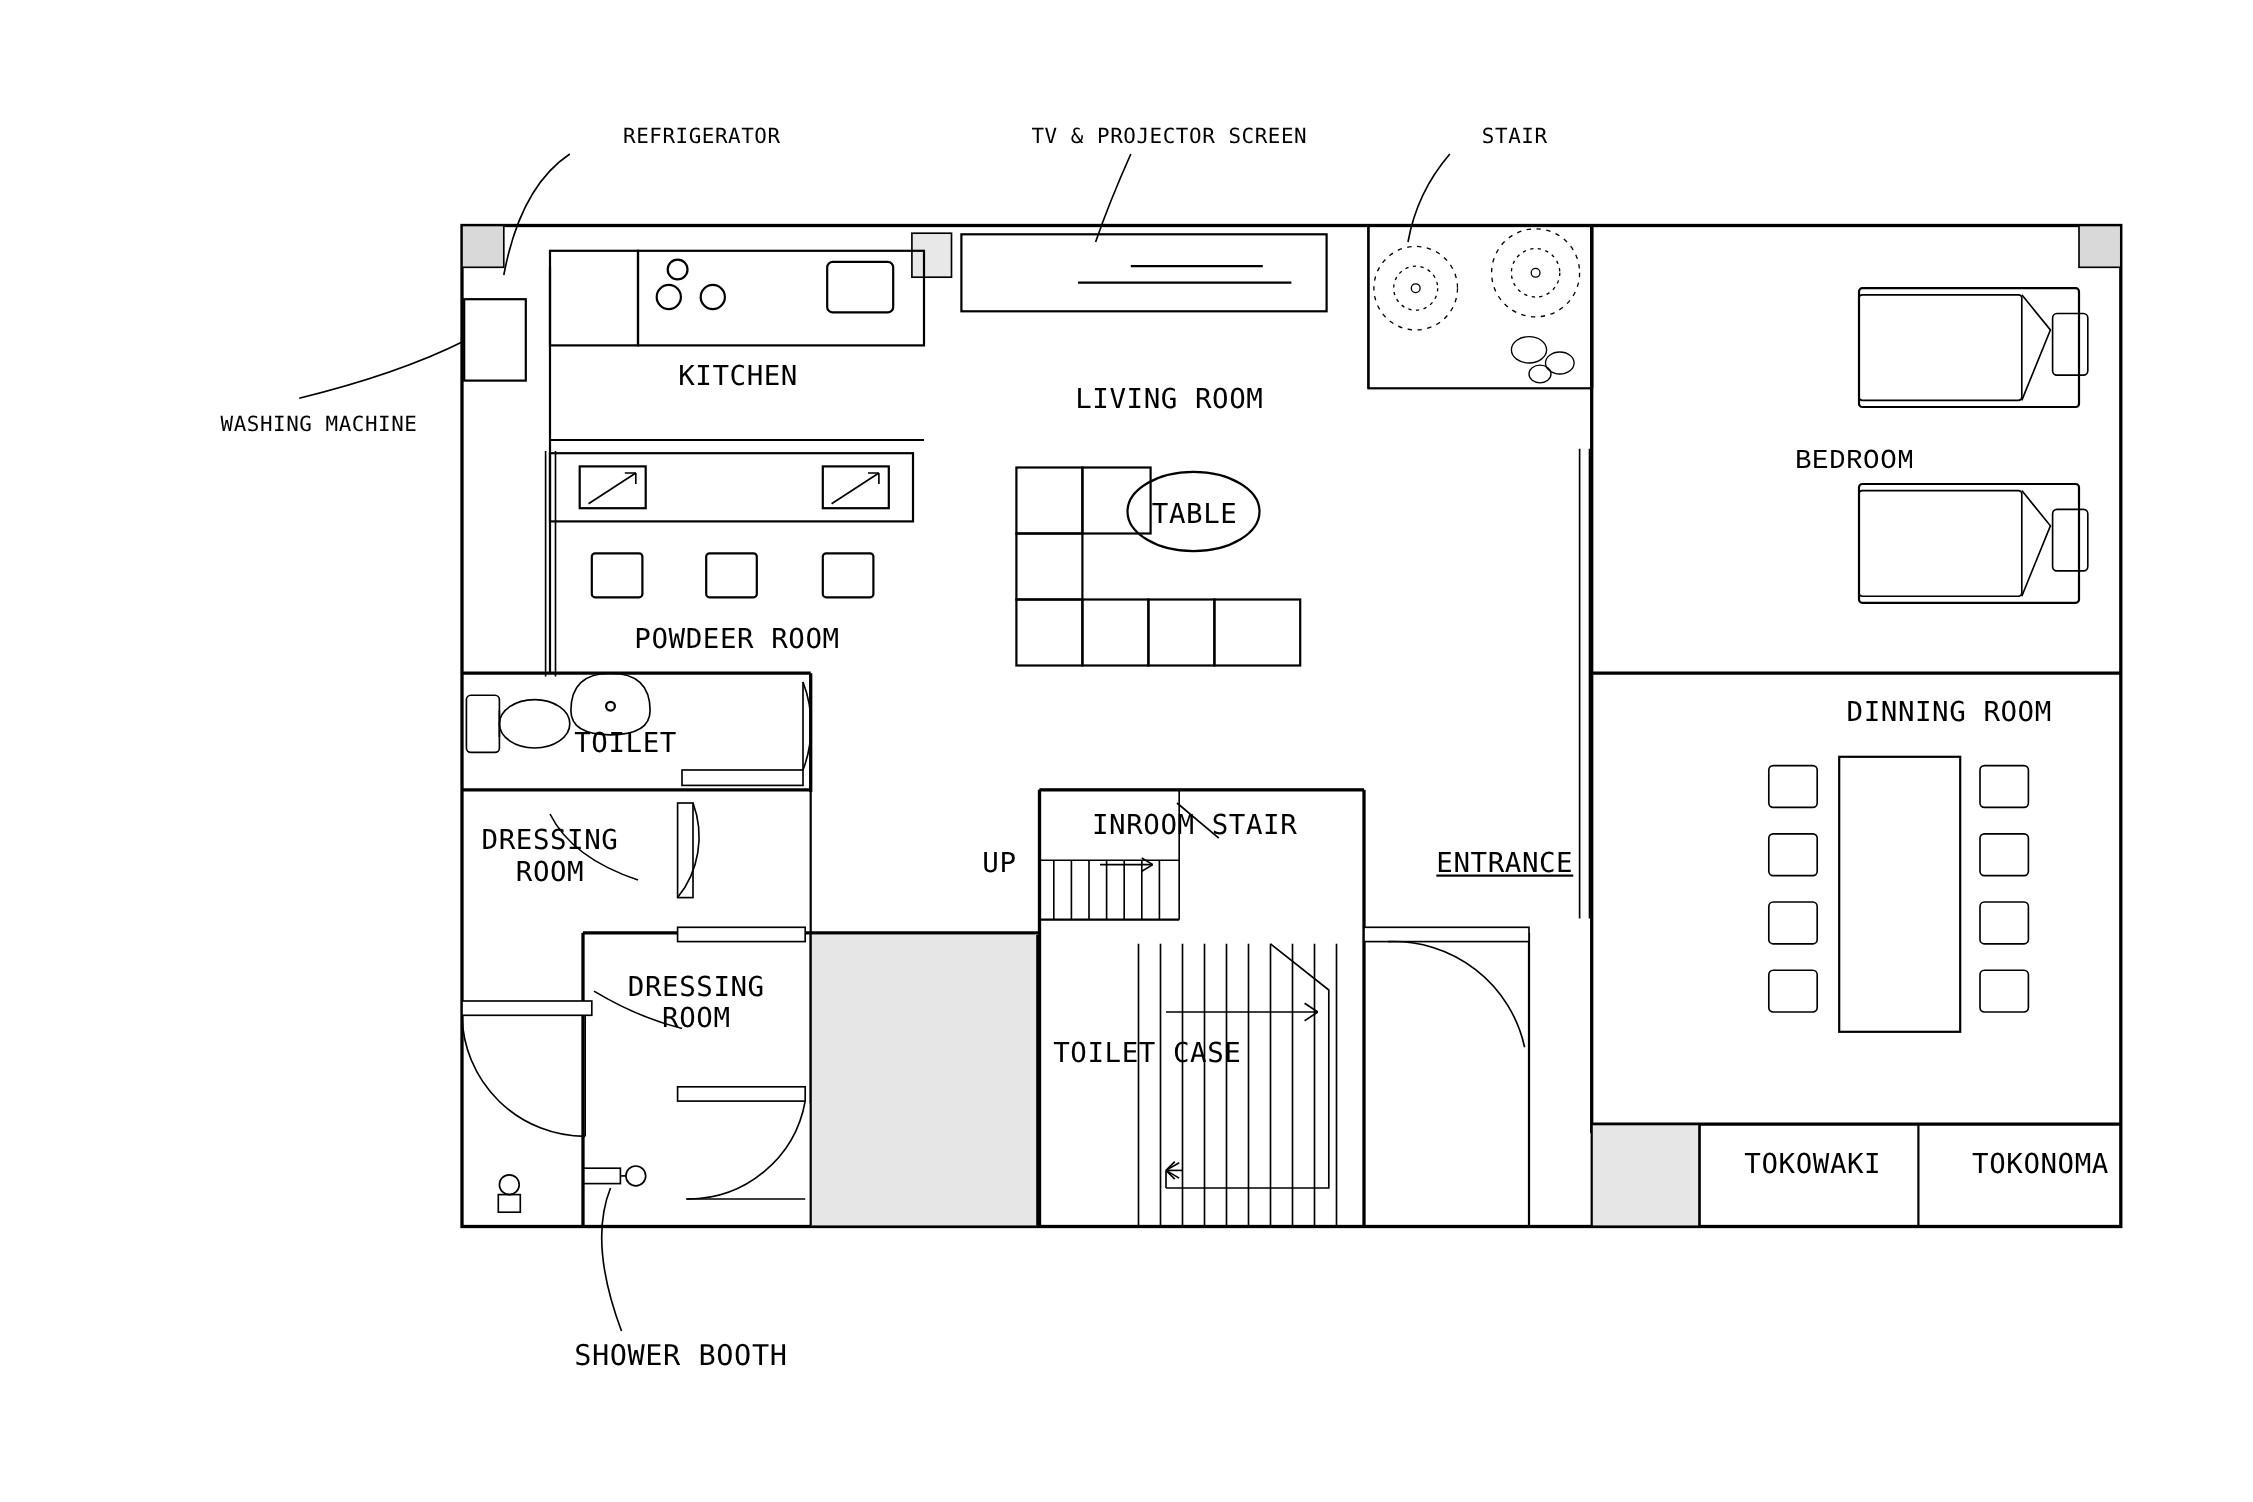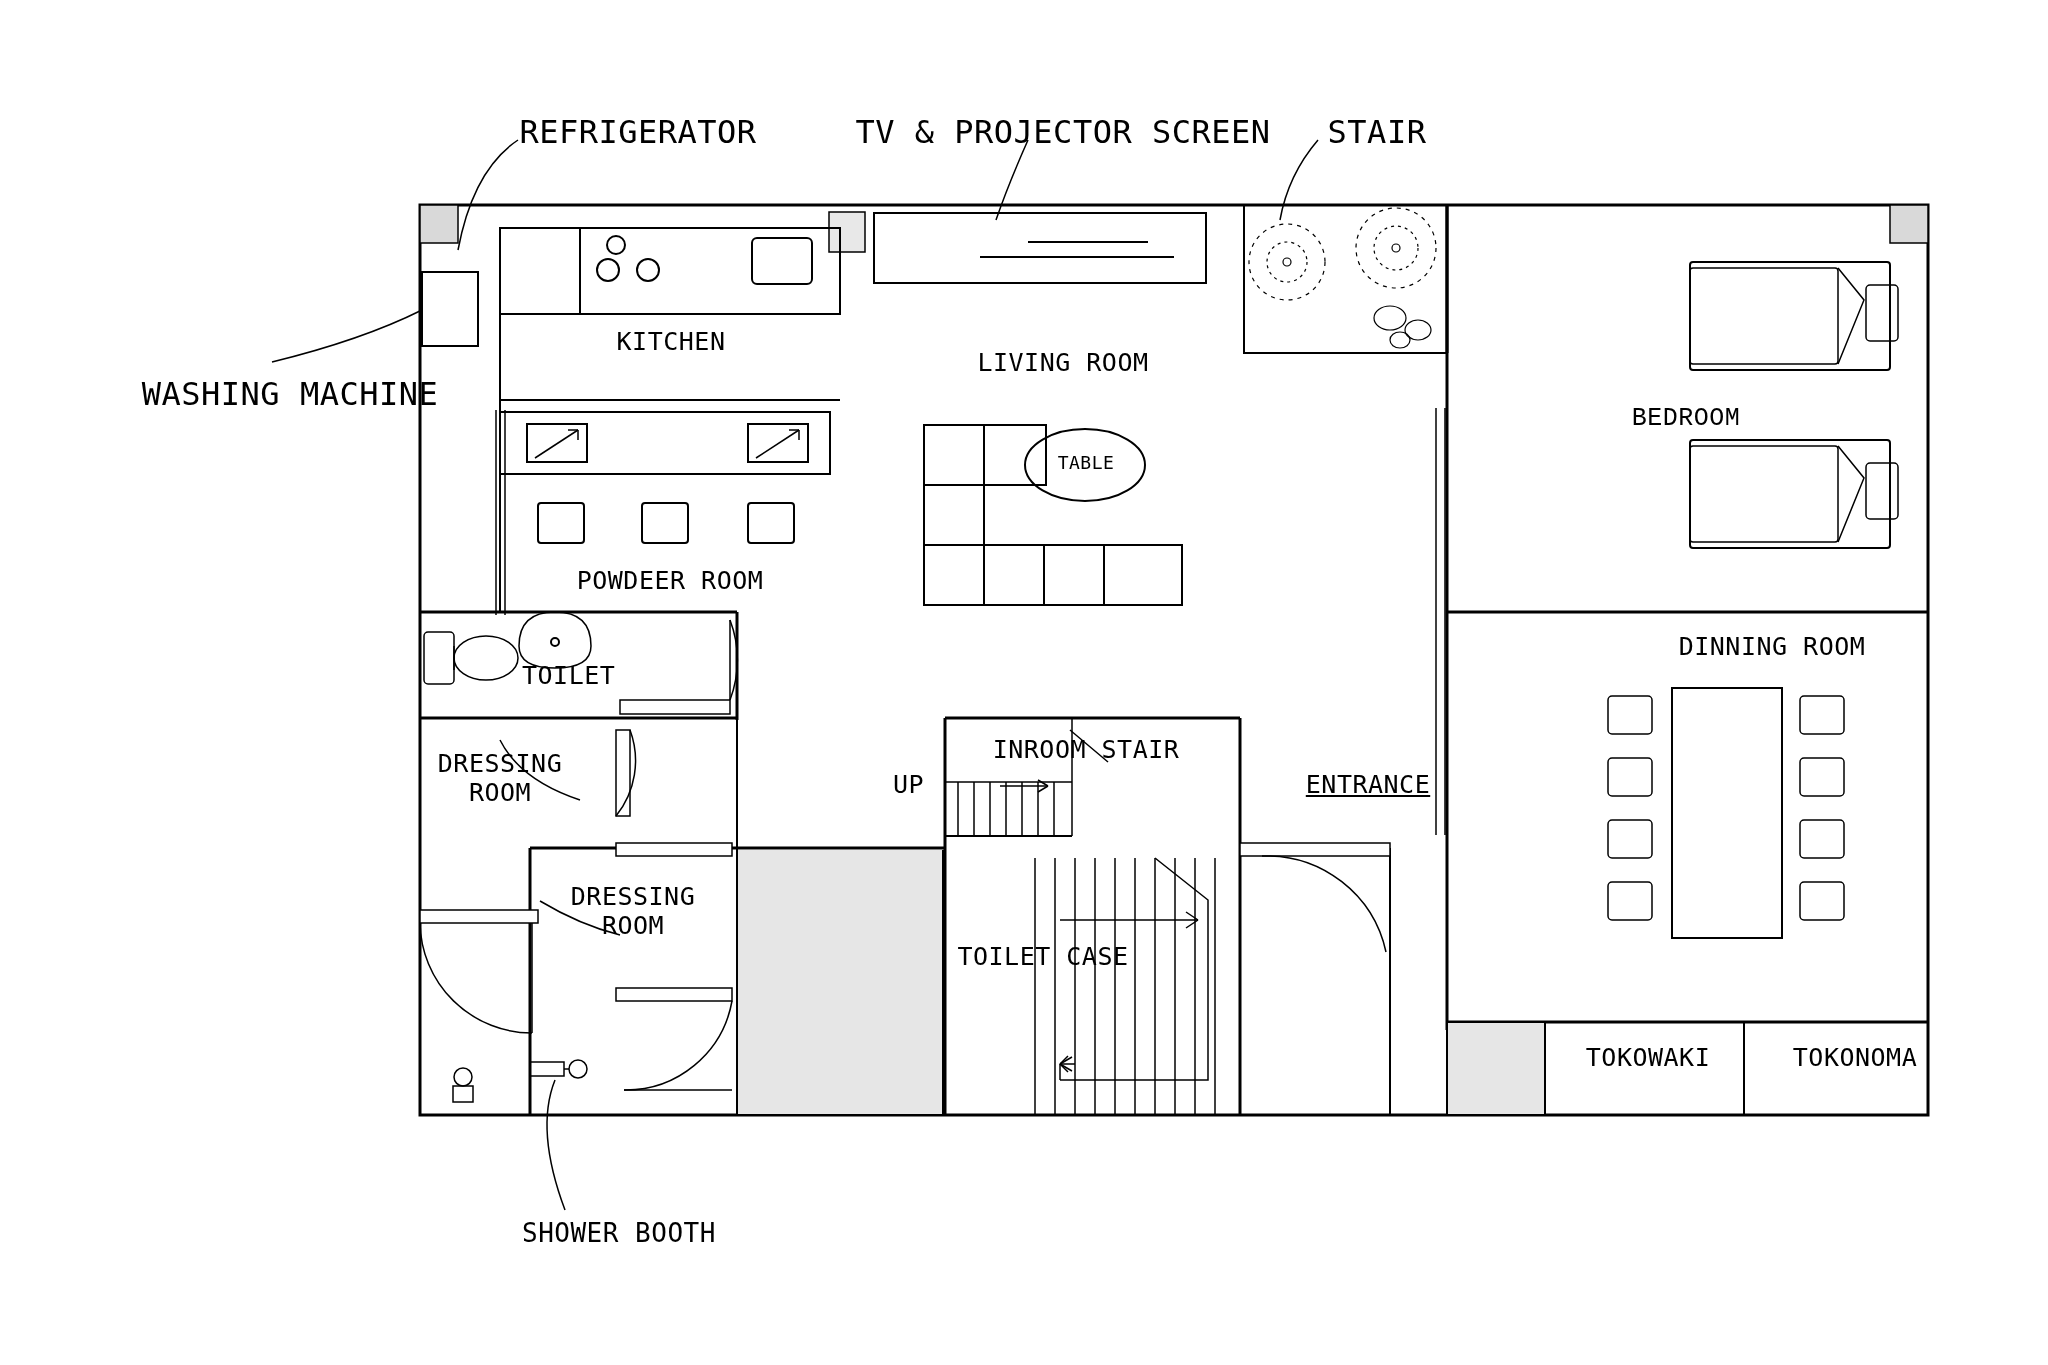--- a/index.html
+++ b/index.html
@@ -24,22 +24,22 @@
   }
   .lbl {
     position: absolute;
     color: #000000;
     font-family: "DejaVu Sans Mono", monospace;
     white-space: nowrap;
     letter-spacing: 0.5px;
   }
   .lbl.c { transform: translateX(-50%); }
   .room-label { font-size: 25px; }
-  .room-label-sm { font-size: 18px; }
-  .callout-label { font-size: 32px; }
+  .room-label-sm { font-size: 25px; }
+  .callout-label { font-size: 19px; }
   .title-box {
     position: absolute;
     border: 2px solid #000;
     padding: 6px 26px 10px 26px;
     font-size: 45px;
     letter-spacing: 2px;
     background: #fff;
   }
   .two-line { line-height: 1.15; }
 </style>

